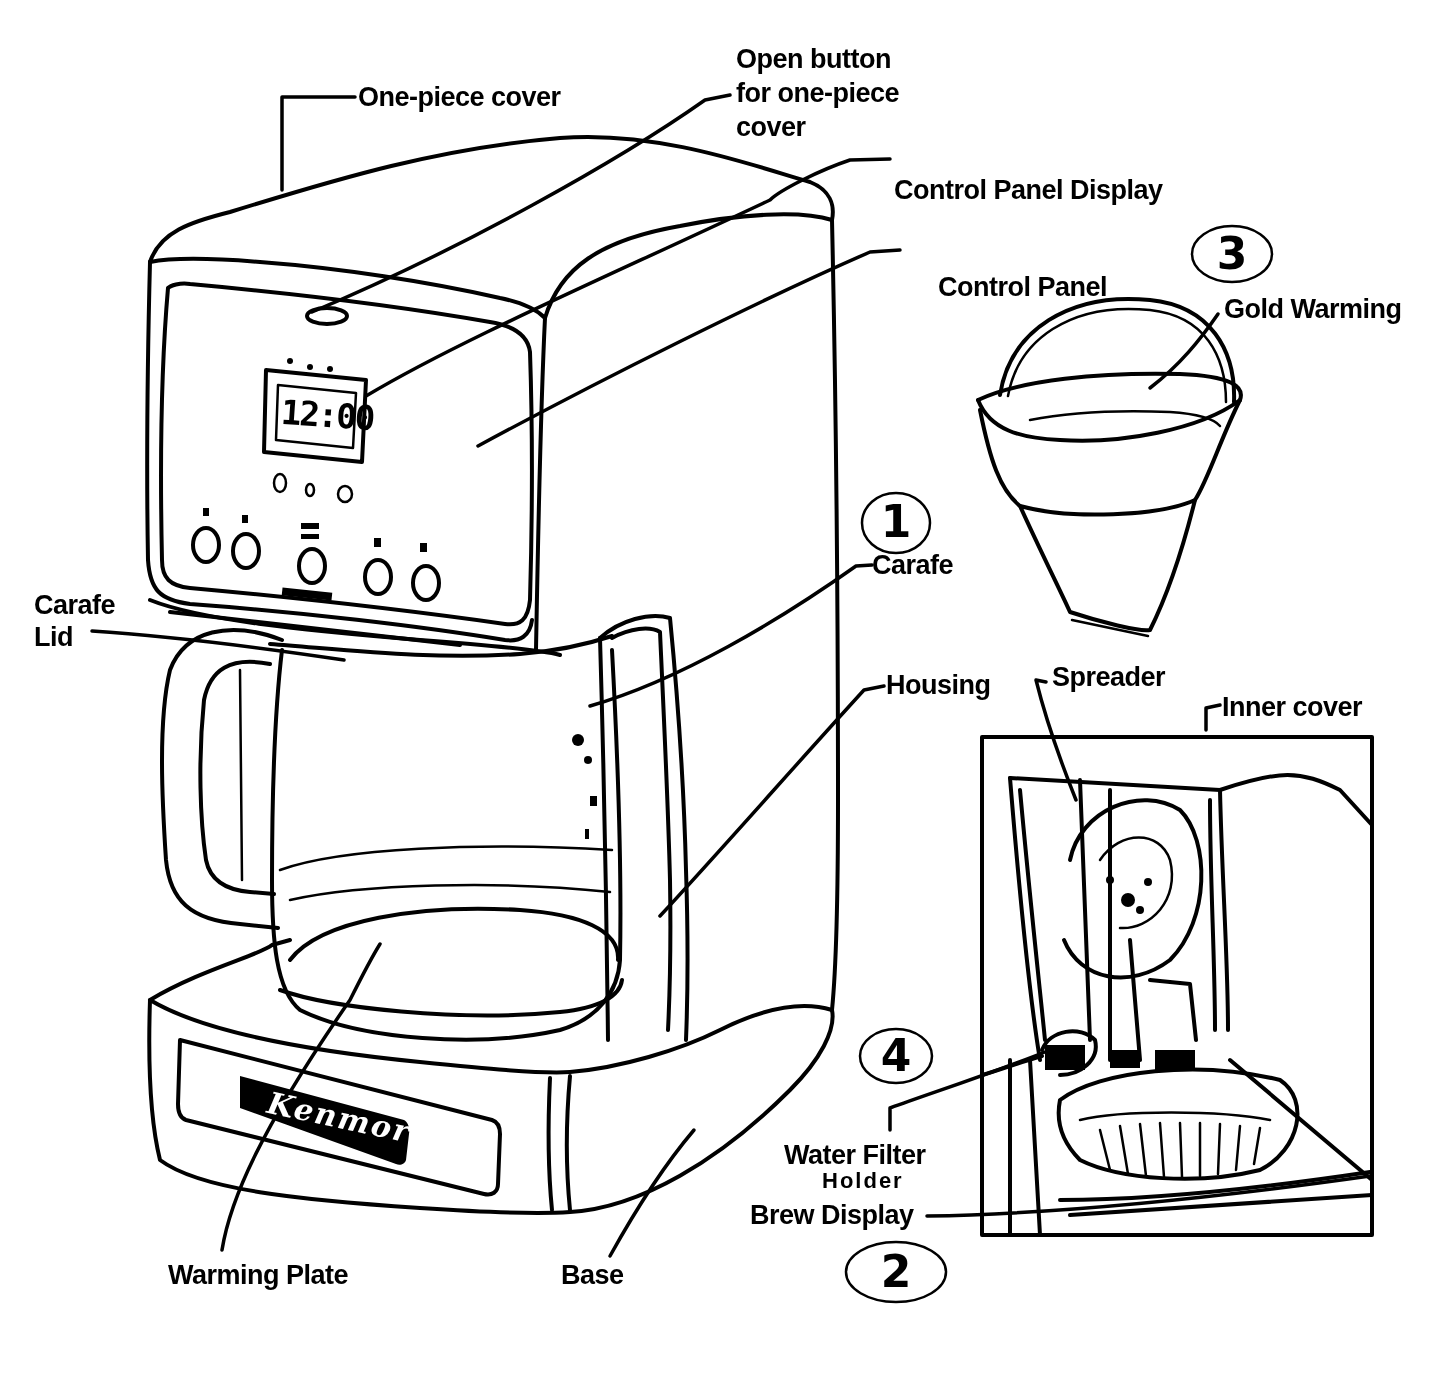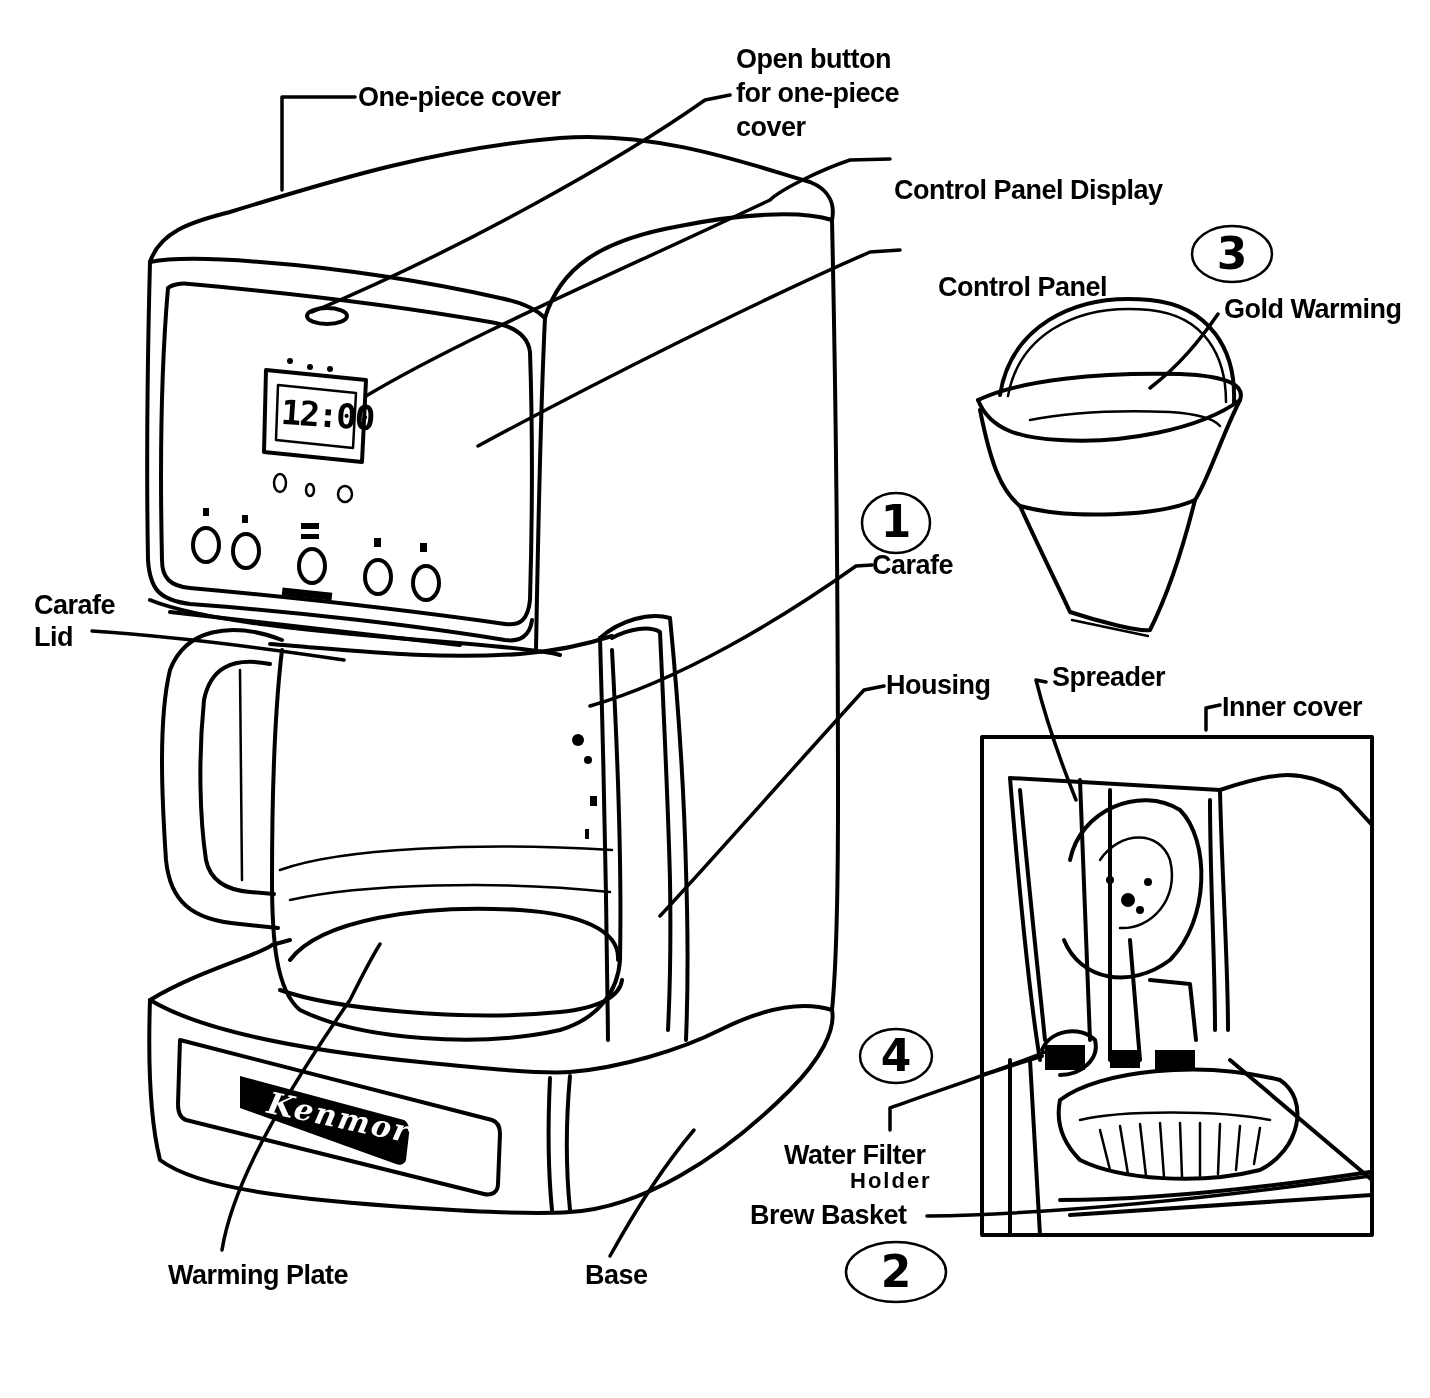--- a/index.html
+++ b/index.html
@@ -205,24 +205,24 @@
 <div class="lbl" style="left:872px; top:552px;">Carafe</div>
 
 <div class="lbl" style="left:34px; top:592px;">Carafe</div>
 <div class="lbl" style="left:34px; top:624px;">Lid</div>
 
 <div class="lbl" style="left:886px; top:672px;">Housing</div>
 <div class="lbl" style="left:1052px; top:664px;">Spreader</div>
 <div class="lbl" style="left:1222px; top:694px;">Inner cover</div>
 
 <div class="lbl" style="left:784px; top:1142px;text-align:center;">Water Filter</div>
-<div class="lbl lbl-small" style="left:822px; top:1170px;margin-left:28px;">Holder</div>
-<div class="lbl" style="left:750px; top:1202px;">Brew Basket</div>
+<div class="lbl lbl-small" style="left:822px; top:1170px;">Holder</div>
+<div class="lbl" style="left:750px; top:1202px;">Brew Display</div>
 
 <div class="lbl" style="left:168px; top:1262px;">Warming Plate</div>
-<div class="lbl" style="left:585px; top:1262px;">Base</div>
+<div class="lbl" style="left:561px; top:1262px;">Base</div>
 
 <div class="badge" style="left:876px; top:500px; width:40px;">1</div>
 <div class="badge" style="left:876px; top:1250px; width:40px;">2</div>
 <div class="badge" style="left:1212px; top:232px; width:40px;">3</div>
 <div class="badge" style="left:876px; top:1034px; width:40px;">4</div>
 
 </div>
 
 </body></html>

